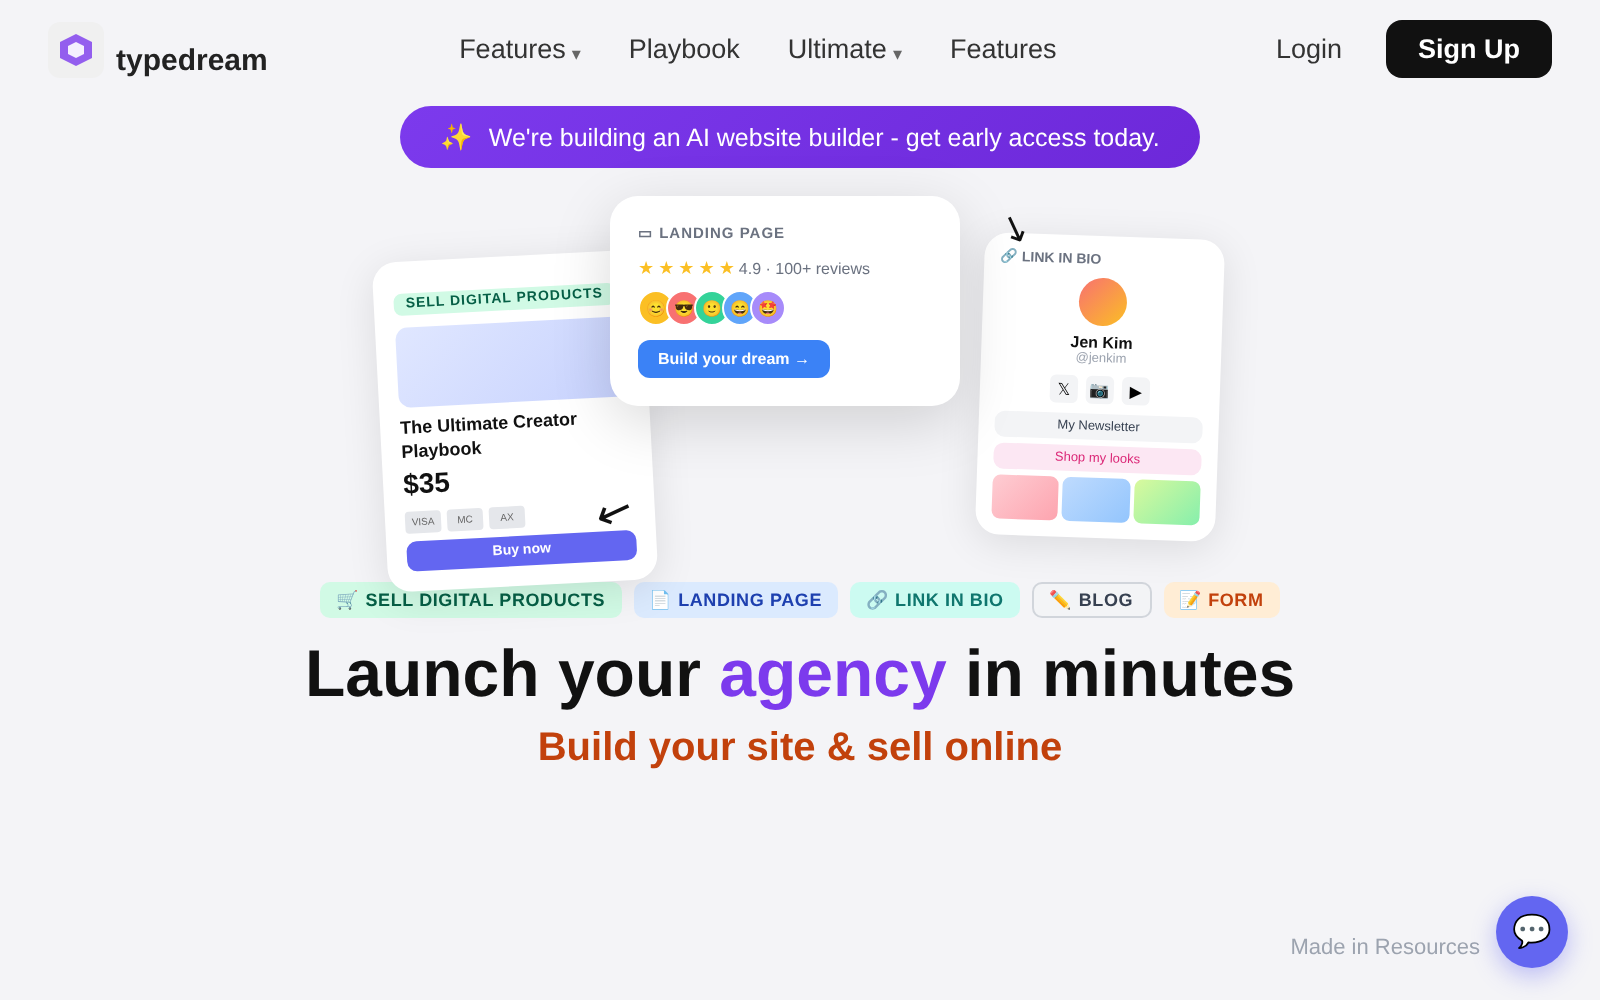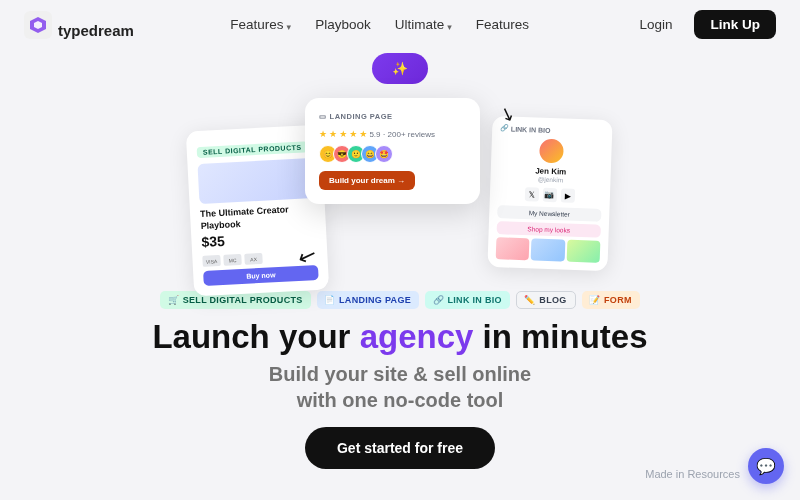--- a/index.html
+++ b/index.html
@@ -241,21 +241,21 @@
       font-size: 8px;
       overflow: hidden;
     }
     .avatar-circle:first-child { margin-left: 0; }
     .av1 { background: #fbbf24; }
     .av2 { background: #f87171; }
     .av3 { background: #34d399; }
     .av4 { background: #60a5fa; }
     .av5 { background: #a78bfa; }
     .card-cta {
-      background: #c2410c;
+      background: #3b82f6;
       color: white;
       font-size: 8px;
       font-weight: 600;
       padding: 5px 10px;
       border-radius: 6px;
       display: inline-block;
     }
     .star-rating {
       display: flex;
       align-items: center;
@@ -404,21 +404,21 @@
       text-align: left;
       line-height: 1.1;
       margin-bottom: 6px;
     }
     .headline-agency {
       color: #7c3aed;
     }
     .subheadline {
       font-size: 20px;
       font-weight: 700;
-      color: #737373;
+      color: #c2410c;
       text-align: center;
       line-height: 1.3;
       margin-bottom: 14px;
     }
 
     
     .cta-btn {
       background: #111;
       color: white;
       font-size: 14px;
@@ -480,27 +480,28 @@
       <span>Ultimate</span>
       <span class="chevron">▾</span>
     </div>
     <div class="nav-item">
       <span>Features</span>
     </div>
   </div>
 
   <div class="nav-actions">
     <div class="btn-login">Login</div>
-    <div class="btn-signup">Link Up</div>
+    <div class="btn-signup">Sign Up</div>
   </div>
 </nav>
 
 <div class="banner">
   <div class="banner-inner">
     <span class="banner-emoji">✨</span>
+    <span>We're building an AI website builder - get early access today.</span>
   </div>
 </div>
 
 <div class="hero">
 
   <div class="mockup-container">
 
     <div class="card-left">
       <span class="card-tag tag-green">Sell Digital Products</span>
       <div class="card-img-placeholder"></div>
@@ -518,21 +519,21 @@
       <div class="card-center-tag">
         <span>▭</span>
         <span>Landing Page</span>
       </div>
       <div class="star-rating">
         <span class="star">★</span>
         <span class="star">★</span>
         <span class="star">★</span>
         <span class="star">★</span>
         <span class="star">★</span>
-        <span class="rating-text">5.9 · 200+ reviews</span>
+        <span class="rating-text">4.9 · 100+ reviews</span>
       </div>
       <div class="avatars">
         <div class="avatar-circle av1">😊</div>
         <div class="avatar-circle av2">😎</div>
         <div class="avatar-circle av3">🙂</div>
         <div class="avatar-circle av4">😄</div>
         <div class="avatar-circle av5">🤩</div>
       </div>
       <div class="card-cta">Build your dream →</div>
     </div>
@@ -584,22 +585,20 @@
       <span>📝</span>
       <span>Form</span>
     </div>
   </div>
 
   <div class="headline">
     <span>Launch your </span><span class="headline-agency">agency</span><span> in minutes</span>
   </div>
   <div class="subheadline">
     <span>Build your site &amp; sell online</span><br>
-    <span>with one no-code tool</span>
-  </div>
-
-  <div class="cta-btn">Get started for free</div>
+  </div>
+
 </div>
 
 <div class="made-in">Made in Resources</div>
 <div class="chat-widget">
   <span>💬</span>
 </div>
 
 </body></html>

